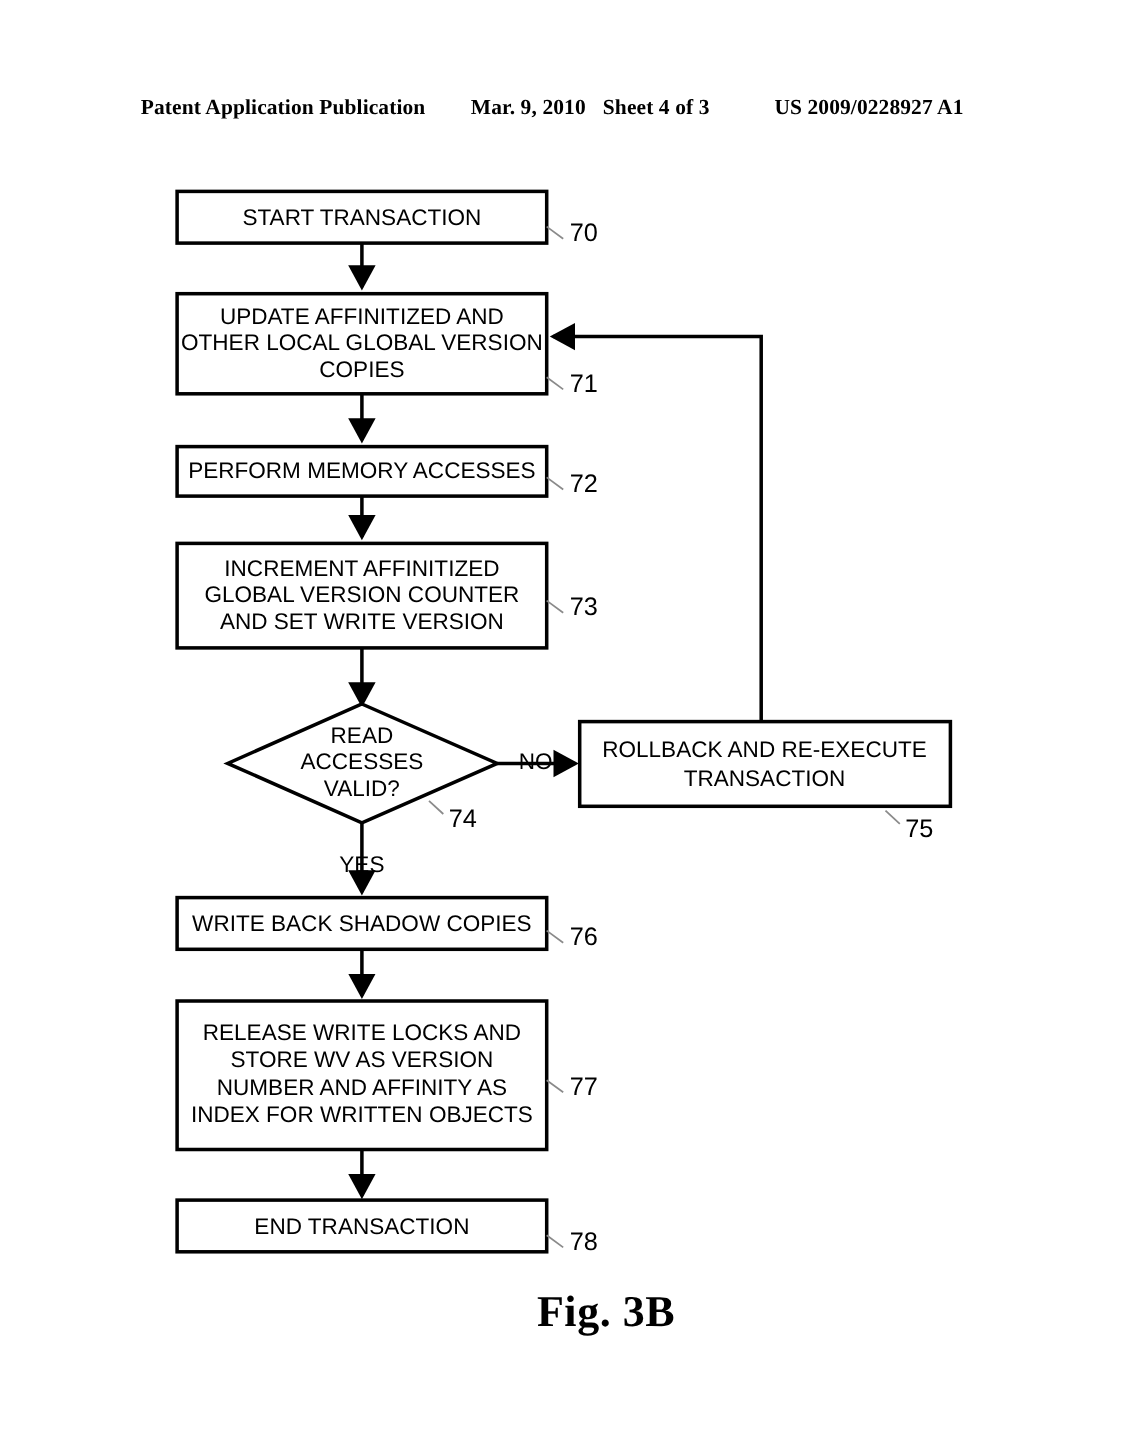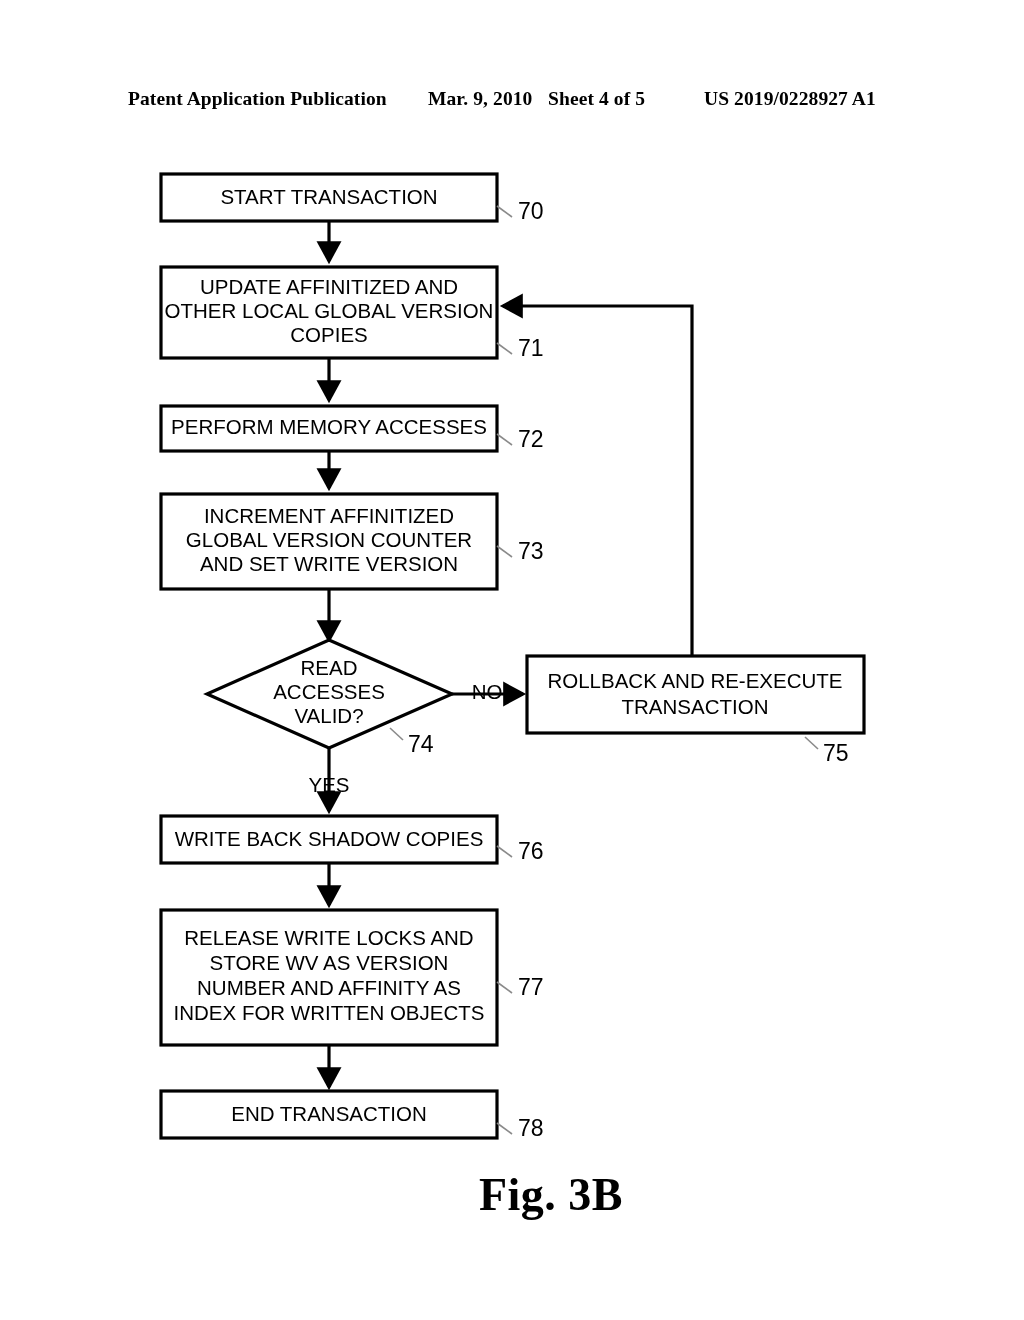--- a/index.html
+++ b/index.html
@@ -46,21 +46,21 @@
 
   
   .fig-caption {
     position: absolute;
     left: 0;
     top: 1168px;
     width: 1024px;
     text-align: center;
     font-family: "Liberation Serif", serif;
     font-weight: bold;
-    font-size: 46px;
+    font-size: 40px;
     letter-spacing: 0.5px;
     padding-left: 78px;
     box-sizing: border-box;
   }
 
   
   svg.flow {
     position: absolute;
     left: 0;
     top: 0;
@@ -105,22 +105,22 @@
   }
 </style>
 </head>
 <body>
 
 <div class="page">
 
   <div class="pub-header">
     <span class="hdr-pub">Patent Application Publication</span>
     <span class="hdr-date">Mar. 9, 2010</span>
-    <span class="hdr-sheet">Sheet 4 of 5</span>
-    <span class="hdr-num">US 2019/0228927 A1</span>
+    <span class="hdr-sheet">Sheet 4 of 3</span>
+    <span class="hdr-num">US 2009/0228927 A1</span>
   </div>
 
   <svg class="flow" viewBox="0 0 1024 1320">
     <defs>
       <marker id="arrowhead" markerWidth="9" markerHeight="9" refX="6.2" refY="4.5" orient="auto" markerUnits="strokeWidth">
         <path d="M0,0.6 L7.2,4.5 L0,8.4 z" fill="#000000"></path>
       </marker>
     </defs>
 
     <line class="conn" x1="329" y1="221" x2="329" y2="261" marker-end="url(#arrowhead)"></line>

